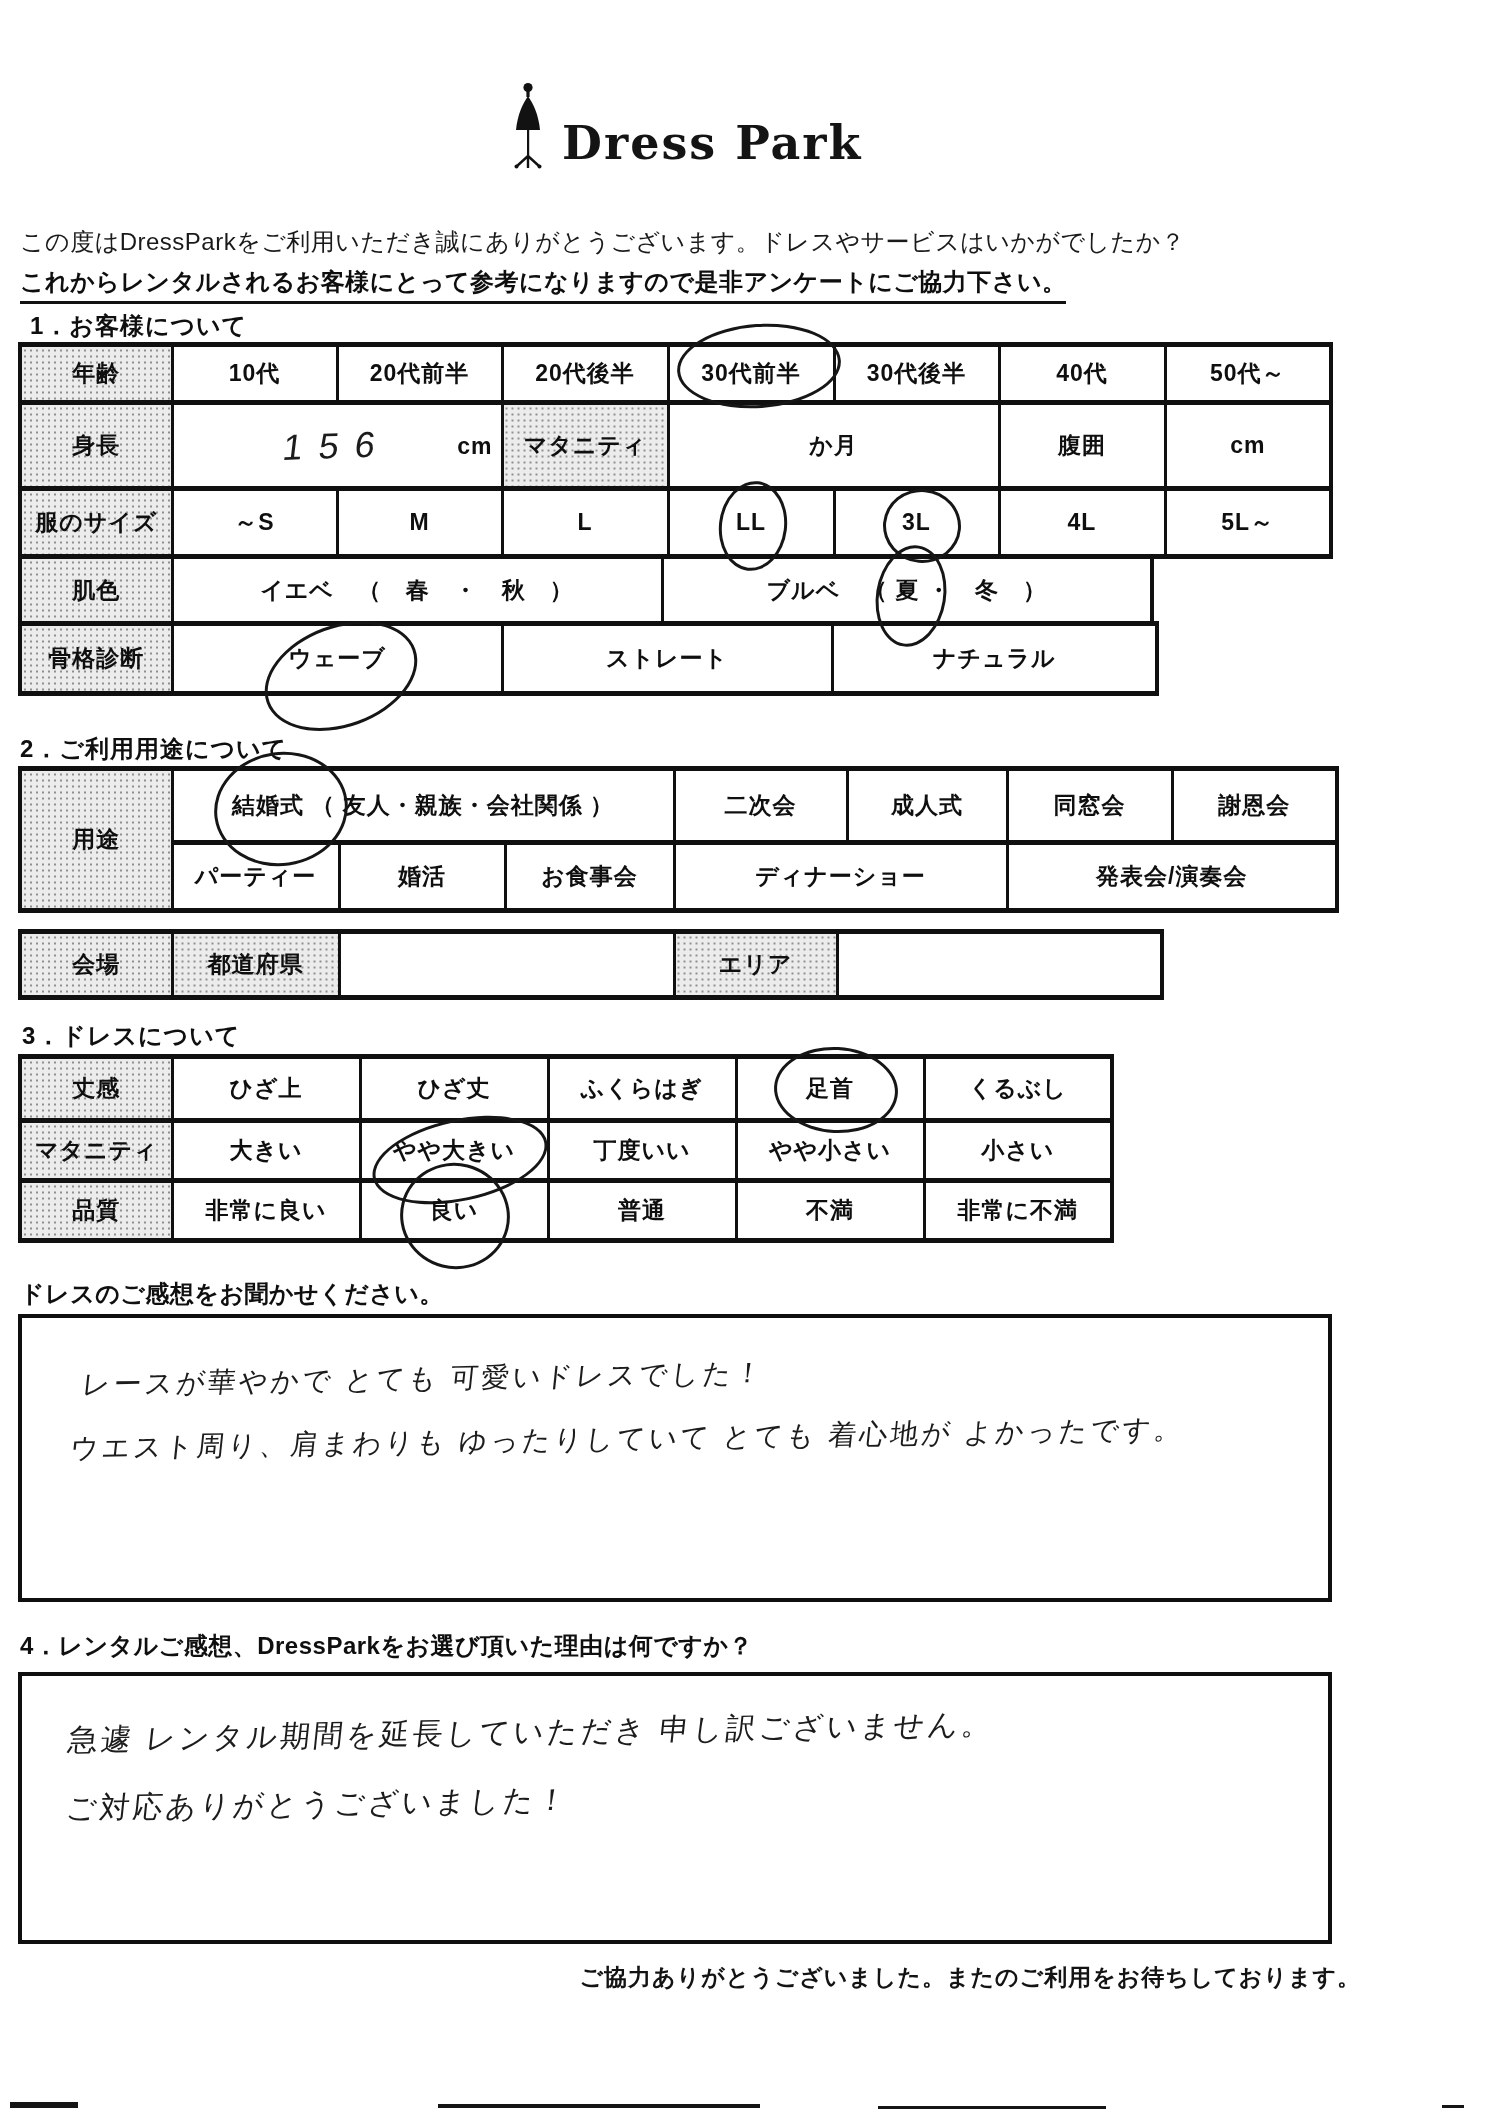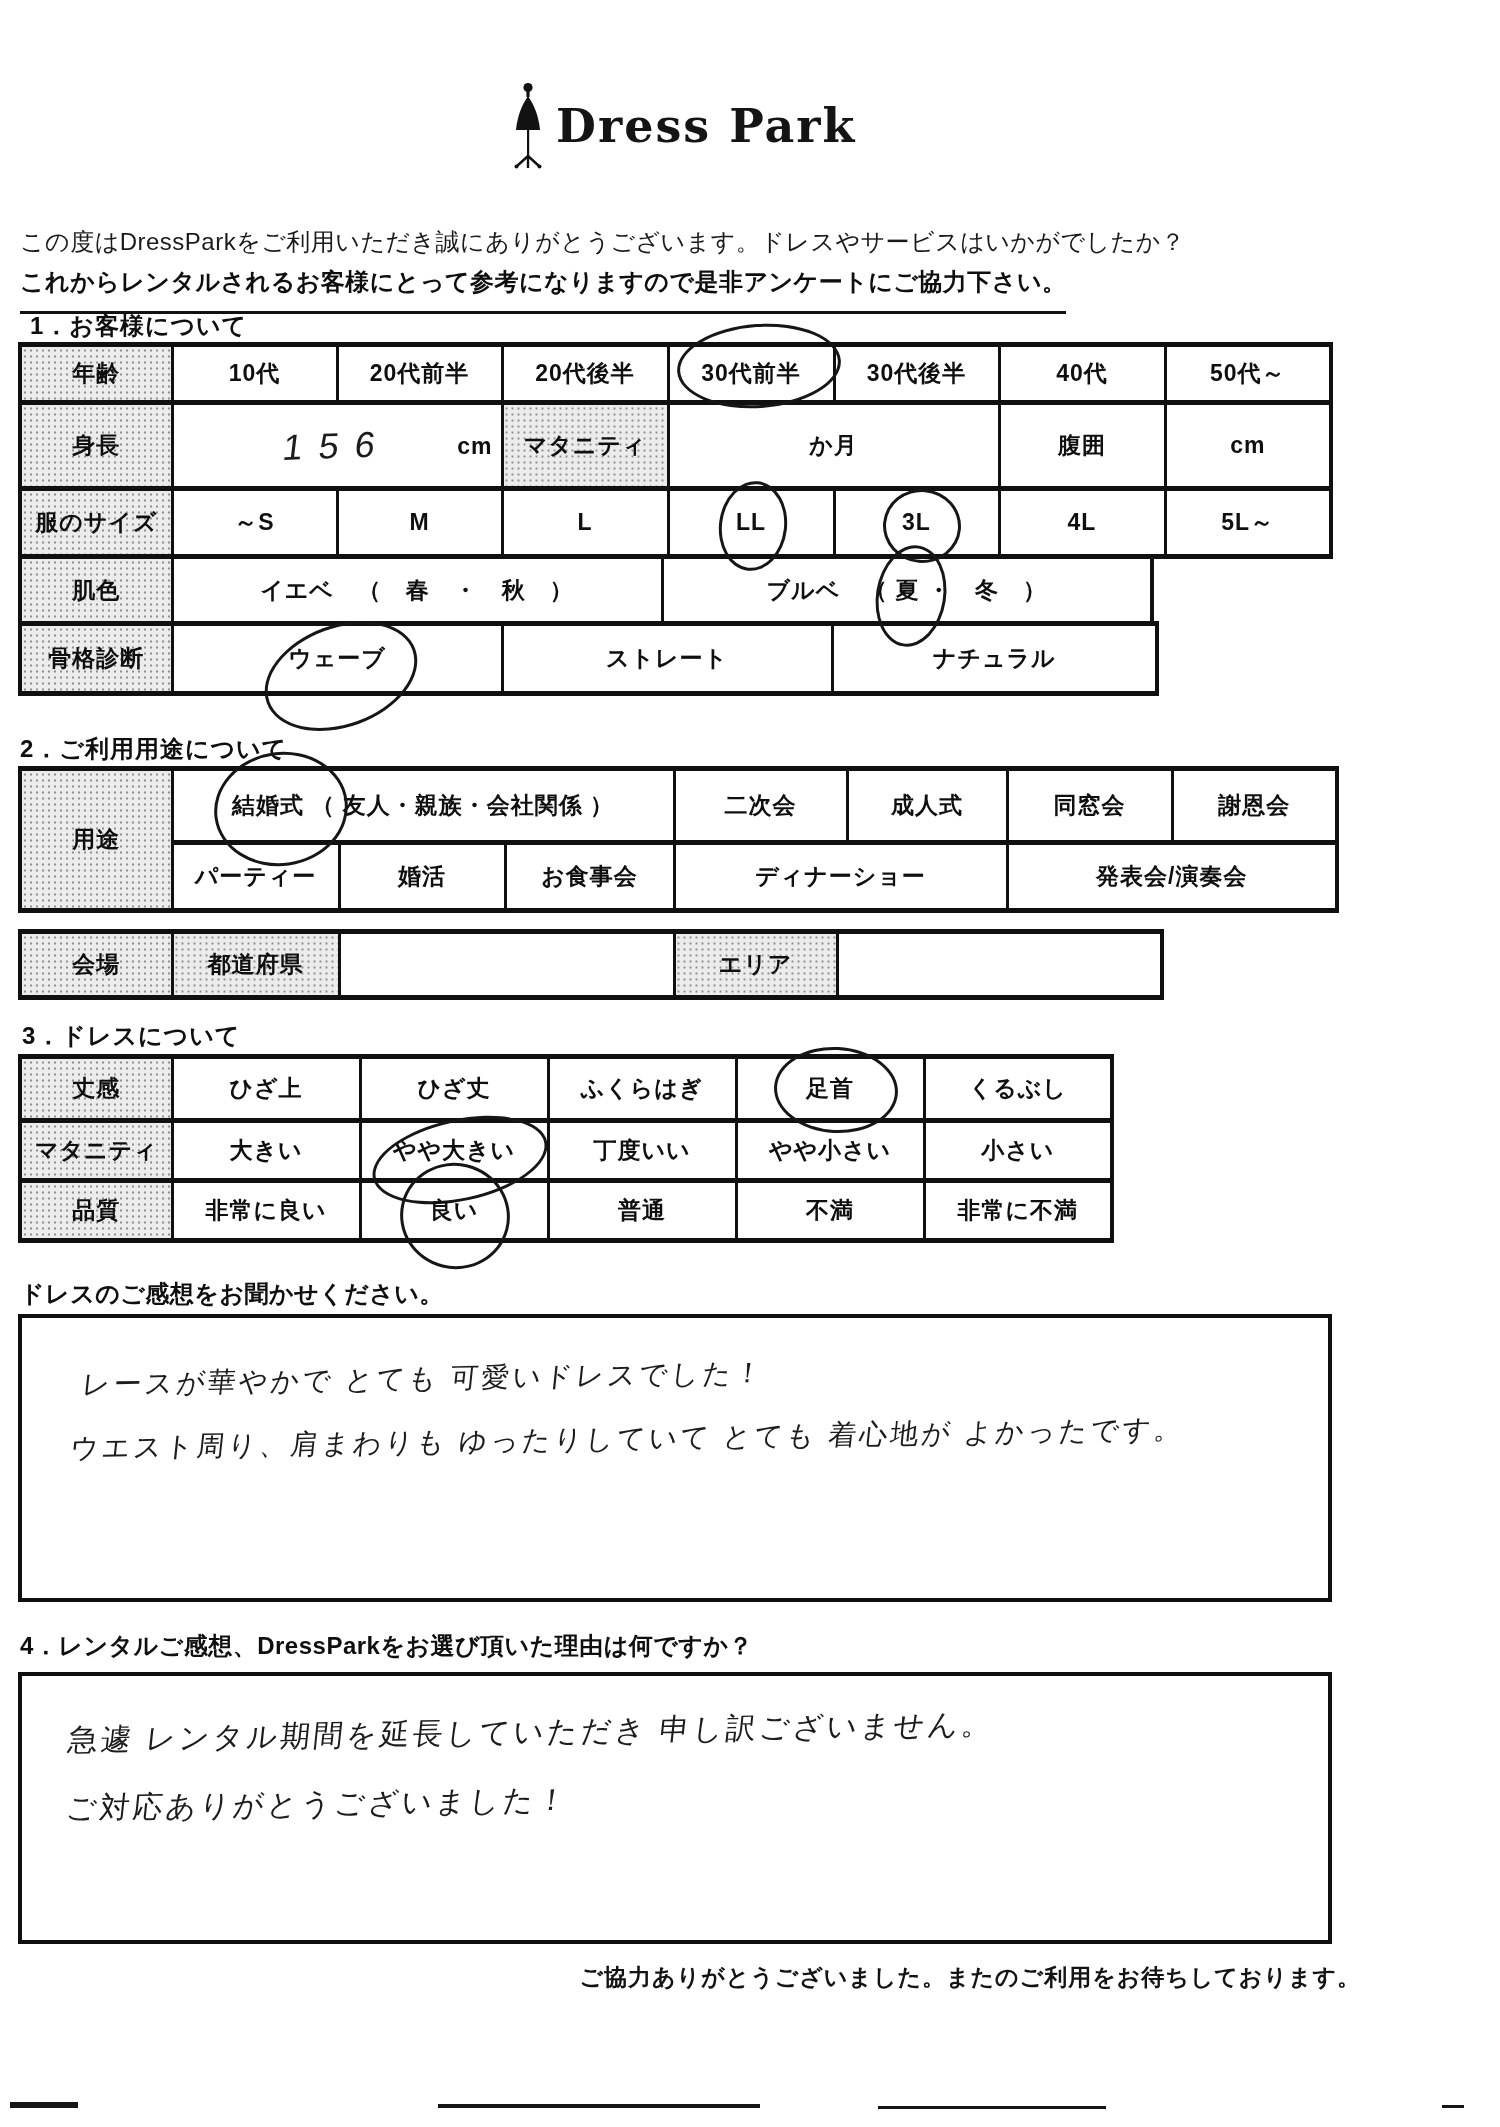--- a/index.html
+++ b/index.html
@@ -1,26 +1,26 @@
 <!DOCTYPE html>
 <html><head>
 <meta charset="utf-8">
 <style>
   html,body{margin:0;padding:0;background:#ffffff;}
   #page{position:relative;width:1500px;height:2127px;background:#ffffff;overflow:hidden;
         font-family:"Liberation Sans",sans-serif;color:#121212;}
   
-  #logo{position:absolute;left:510px;top:82px;display:flex;align-items:center;gap:10px;}
+  #logo{position:absolute;left:510px;top:82px;display:flex;align-items:flex-end;gap:16px;}
   #logo svg{display:block;}
   #logo .brand{font-family:"DejaVu Serif",serif;font-weight:700;font-size:46px;
                letter-spacing:2px;color:#141414;transform:scaleY(1.02);}
   
   .intro1{position:absolute;left:20px;top:226px;font-size:24px;letter-spacing:0.5px;color:#1a1a1a;}
   .intro2{position:absolute;left:20px;top:266px;font-size:24px;font-weight:bold;letter-spacing:0.5px;
-          border-bottom:3px solid #111;padding-bottom:13px;color:#0e0e0e;}
+          border-bottom:3px solid #111;padding-bottom:3px;color:#0e0e0e;}
   .sec-title{position:absolute;font-size:24px;font-weight:bold;letter-spacing:1px;color:#0f0f0f;}
   
   .tblwrap{position:absolute;left:18px;}
   table{border-collapse:collapse;table-layout:fixed;}
   table + table{margin-top:-5px;}
   td{border:3px solid #101010;border-top-width:5px;border-bottom-width:5px;
      text-align:center;vertical-align:middle;font-size:23px;font-weight:bold;
      letter-spacing:1px;color:#0f0f0f;padding:0;overflow:visible;}
   table{border:4px solid #101010;}
   td.shade{background-color:#ececec;

